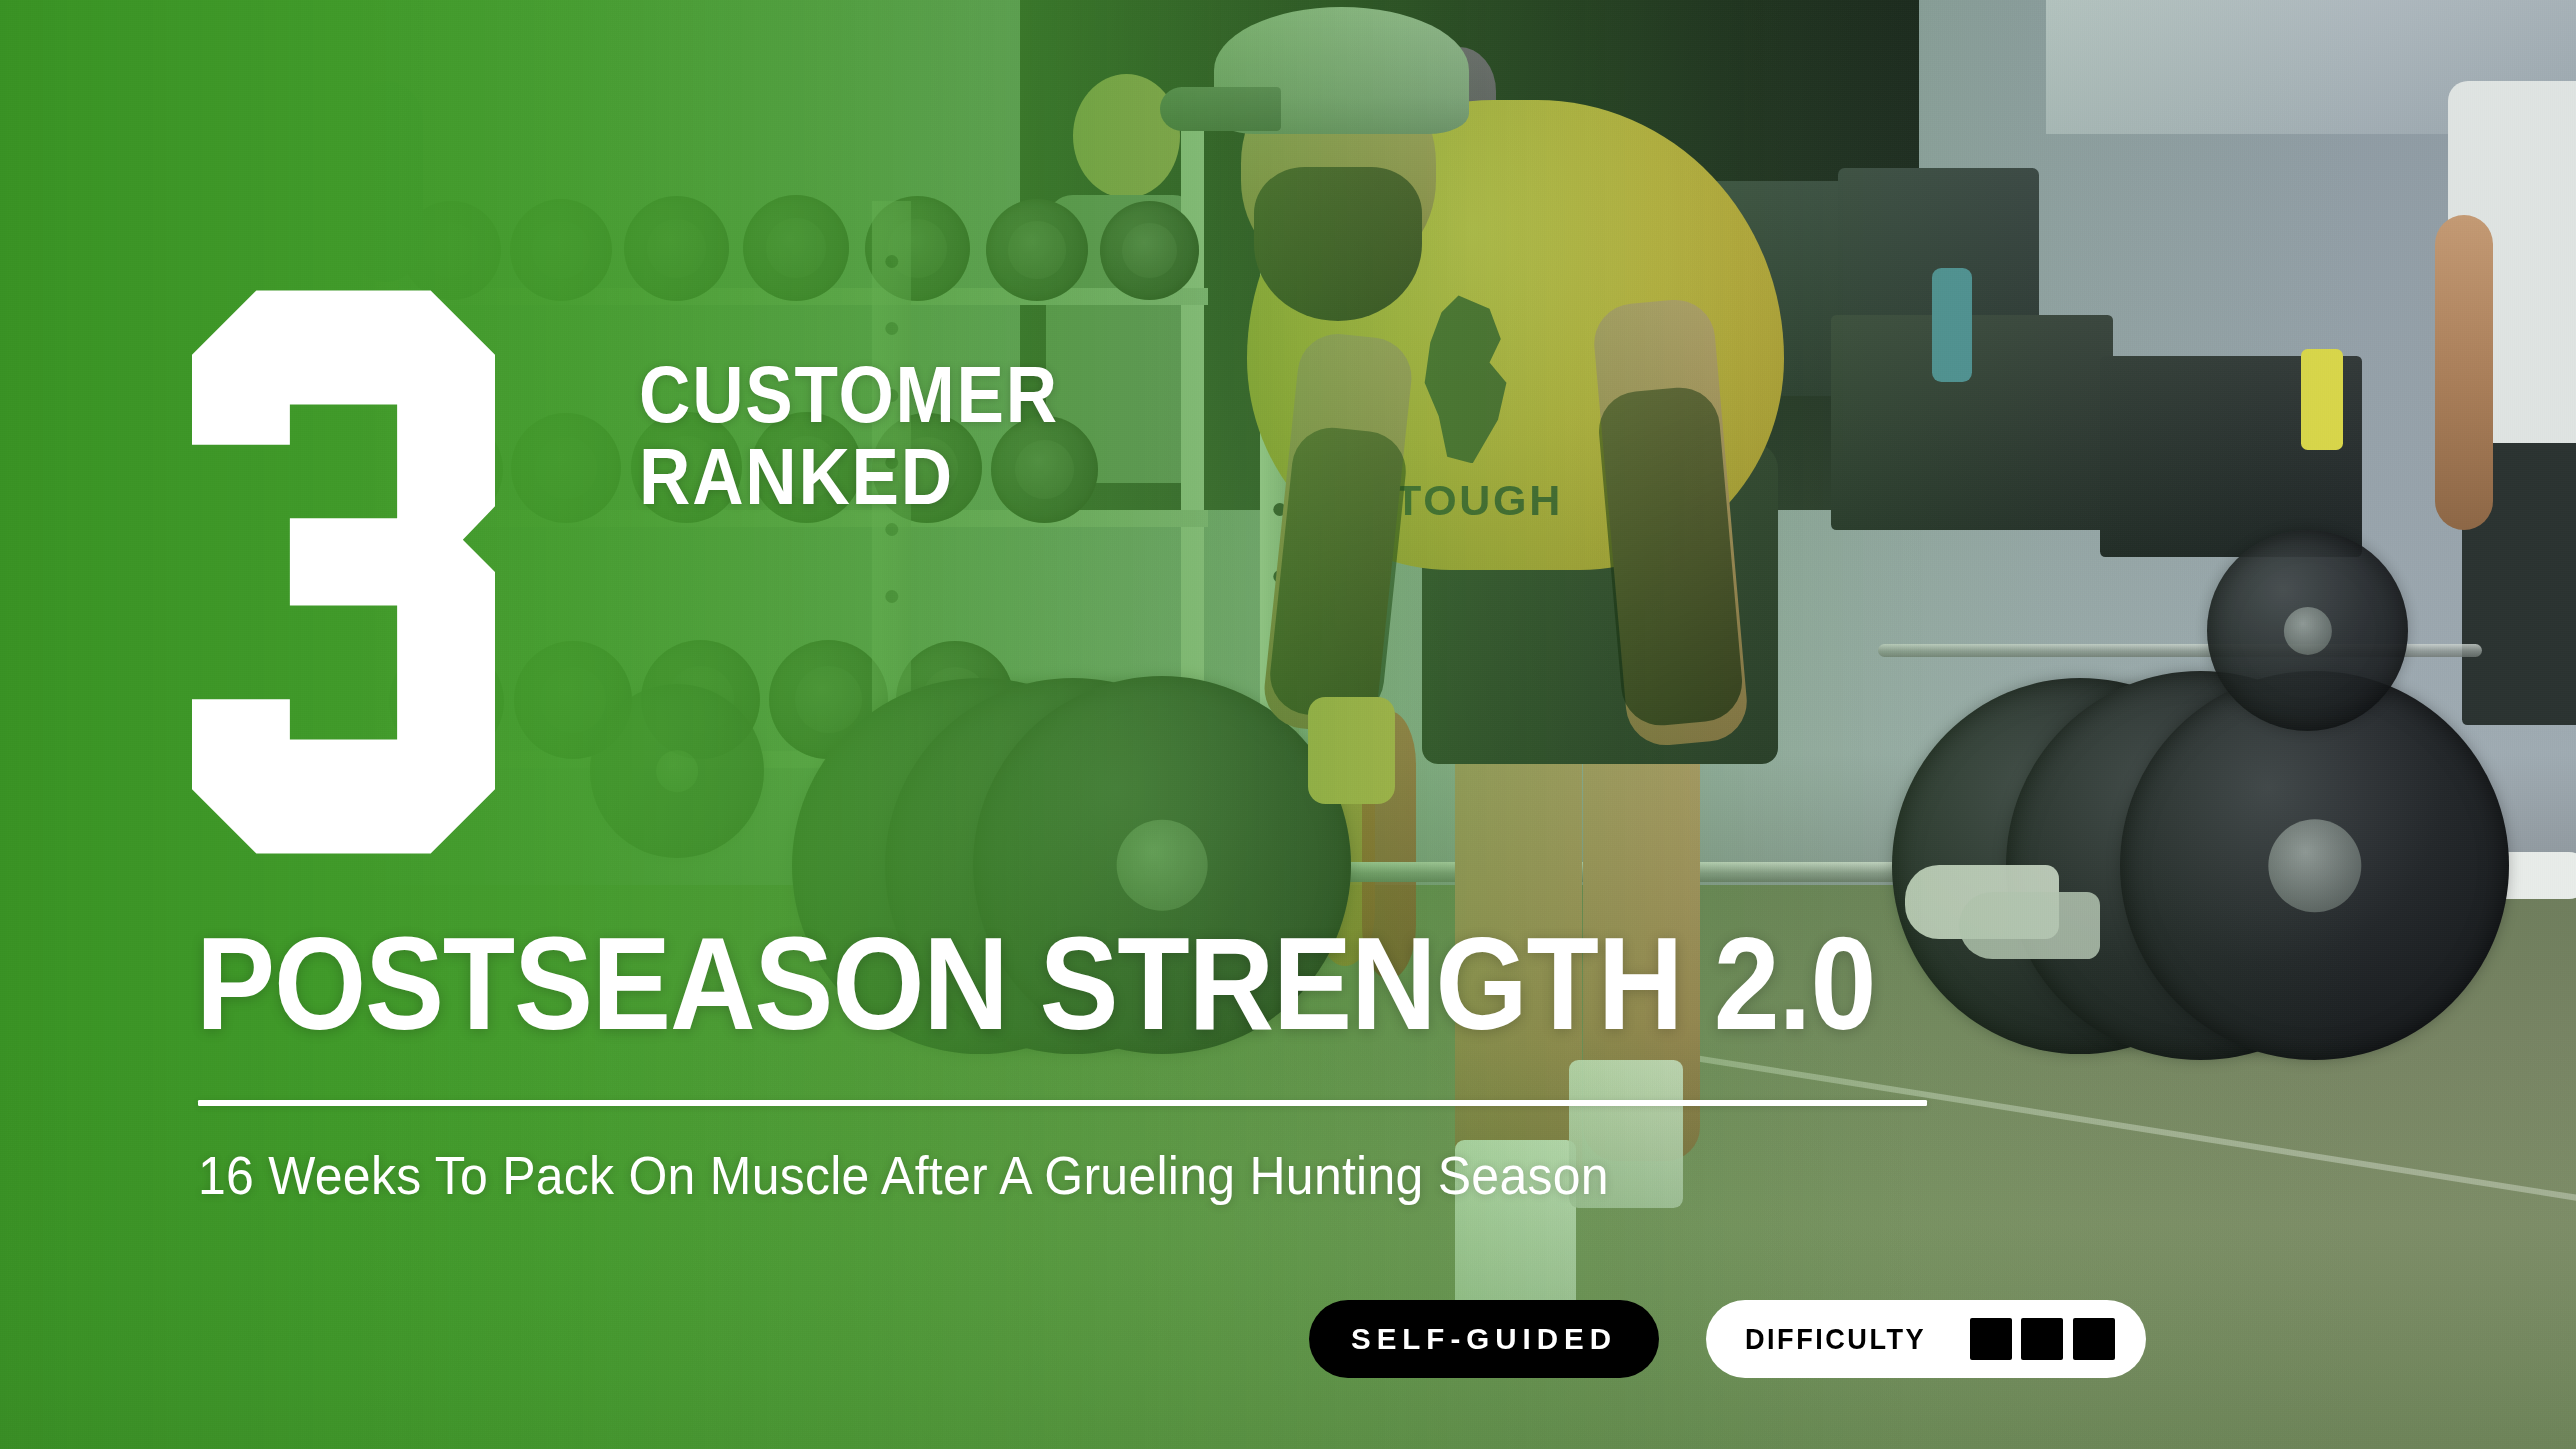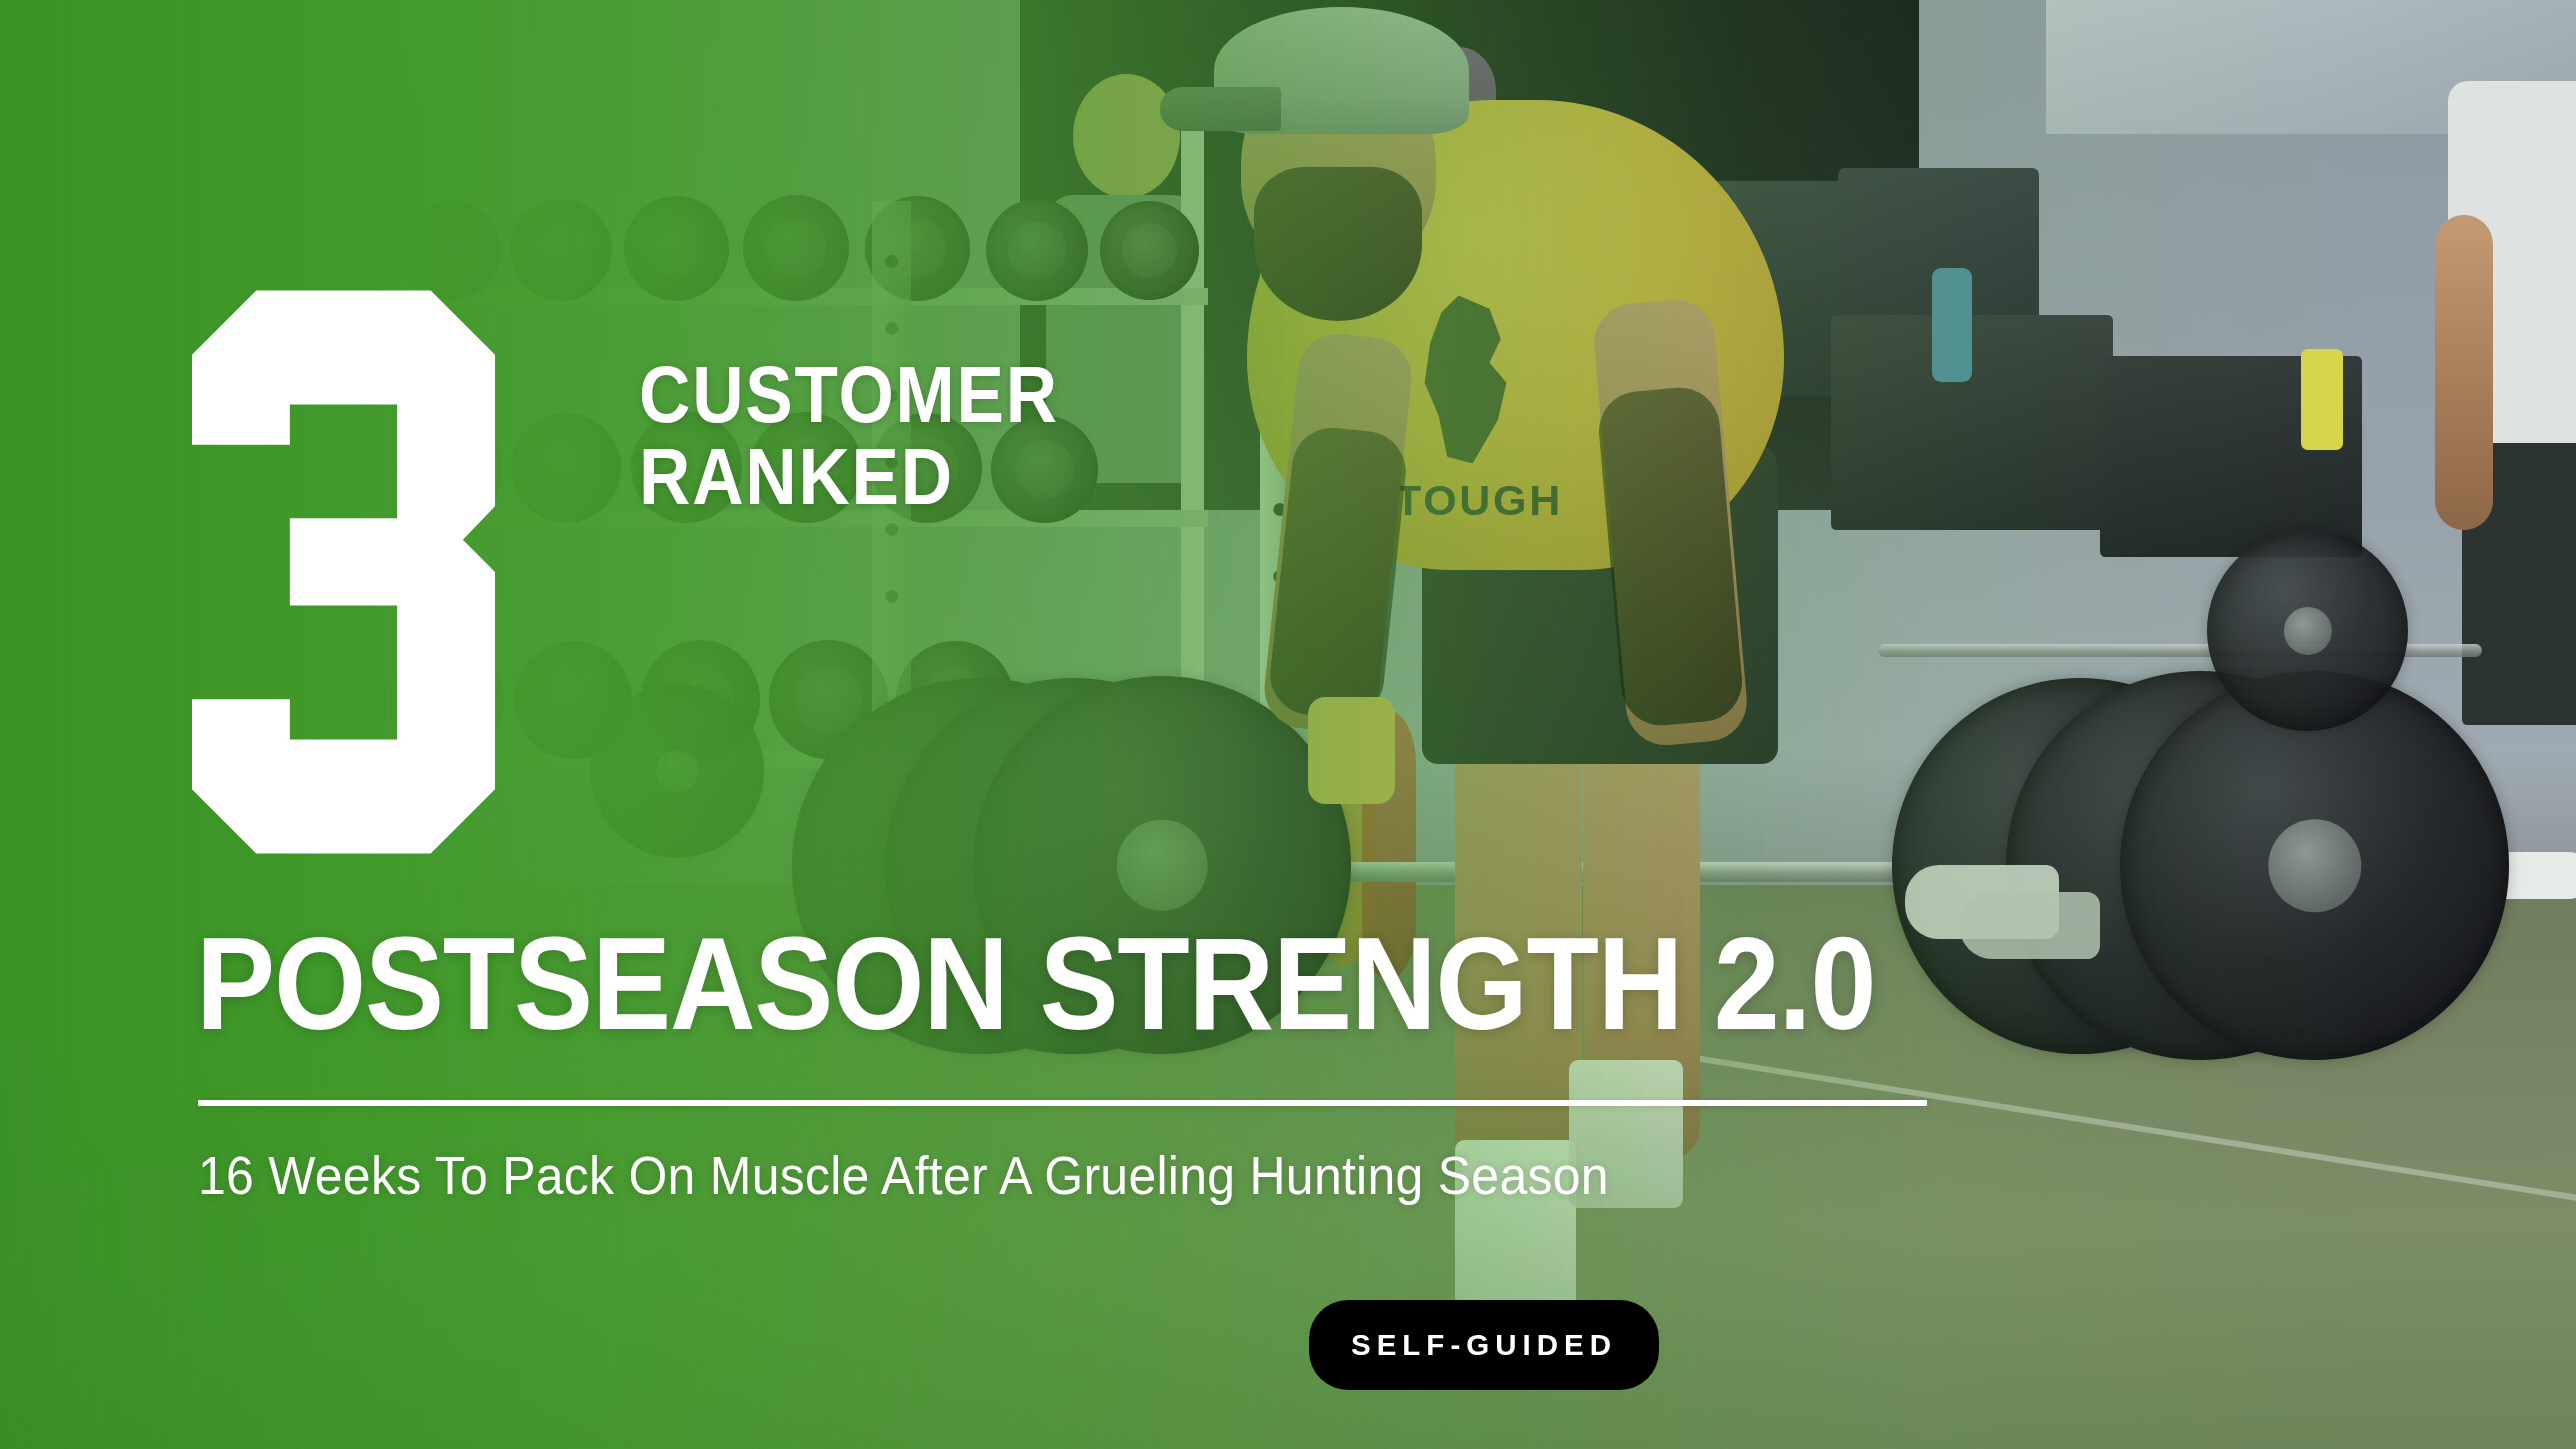--- a/index.html
+++ b/index.html
@@ -244,21 +244,21 @@
     text-shadow:0 1.3px 9.4px rgba(0,0,0,.18);
   }
 
   
   .badges{
     position:absolute;left:1309px;top:1300px;
     display:flex;align-items:center;gap:47px;
   }
   .pill{
     display:flex;align-items:center;
-    height:90px;border-radius:39px;
+    height:78px;border-radius:39px;
     padding:0 42px;
     white-space:nowrap;
   }
   .pill-dark{
     background:#000;color:#fff;
     font-weight:800;font-size:29.5px;letter-spacing:6px;
   }
   .pill-light{
     background:#fff;color:#000;
     padding:0 31px 0 39px;
@@ -471,17 +471,25 @@
     <div class="headline">POSTSEASON STRENGTH 2.0</div>
 
     <div class="divider"></div>
 
     <div class="subtitle">16 Weeks To Pack On Muscle After A Grueling Hunting Season</div>
 
     <div class="badges">
       <div class="pill pill-dark">
         <span>SELF-GUIDED</span>
       </div>
+      <div class="pill pill-light">
+        <span class="dlabel">DIFFICULTY</span>
+        <span class="meter">
+            <span class="blk"></span>
+            <span class="blk"></span>
+            <span class="blk"></span>
+          </span>
+      </div>
     </div>
 
   </div>
 </div>
 
 
 </body></html>

